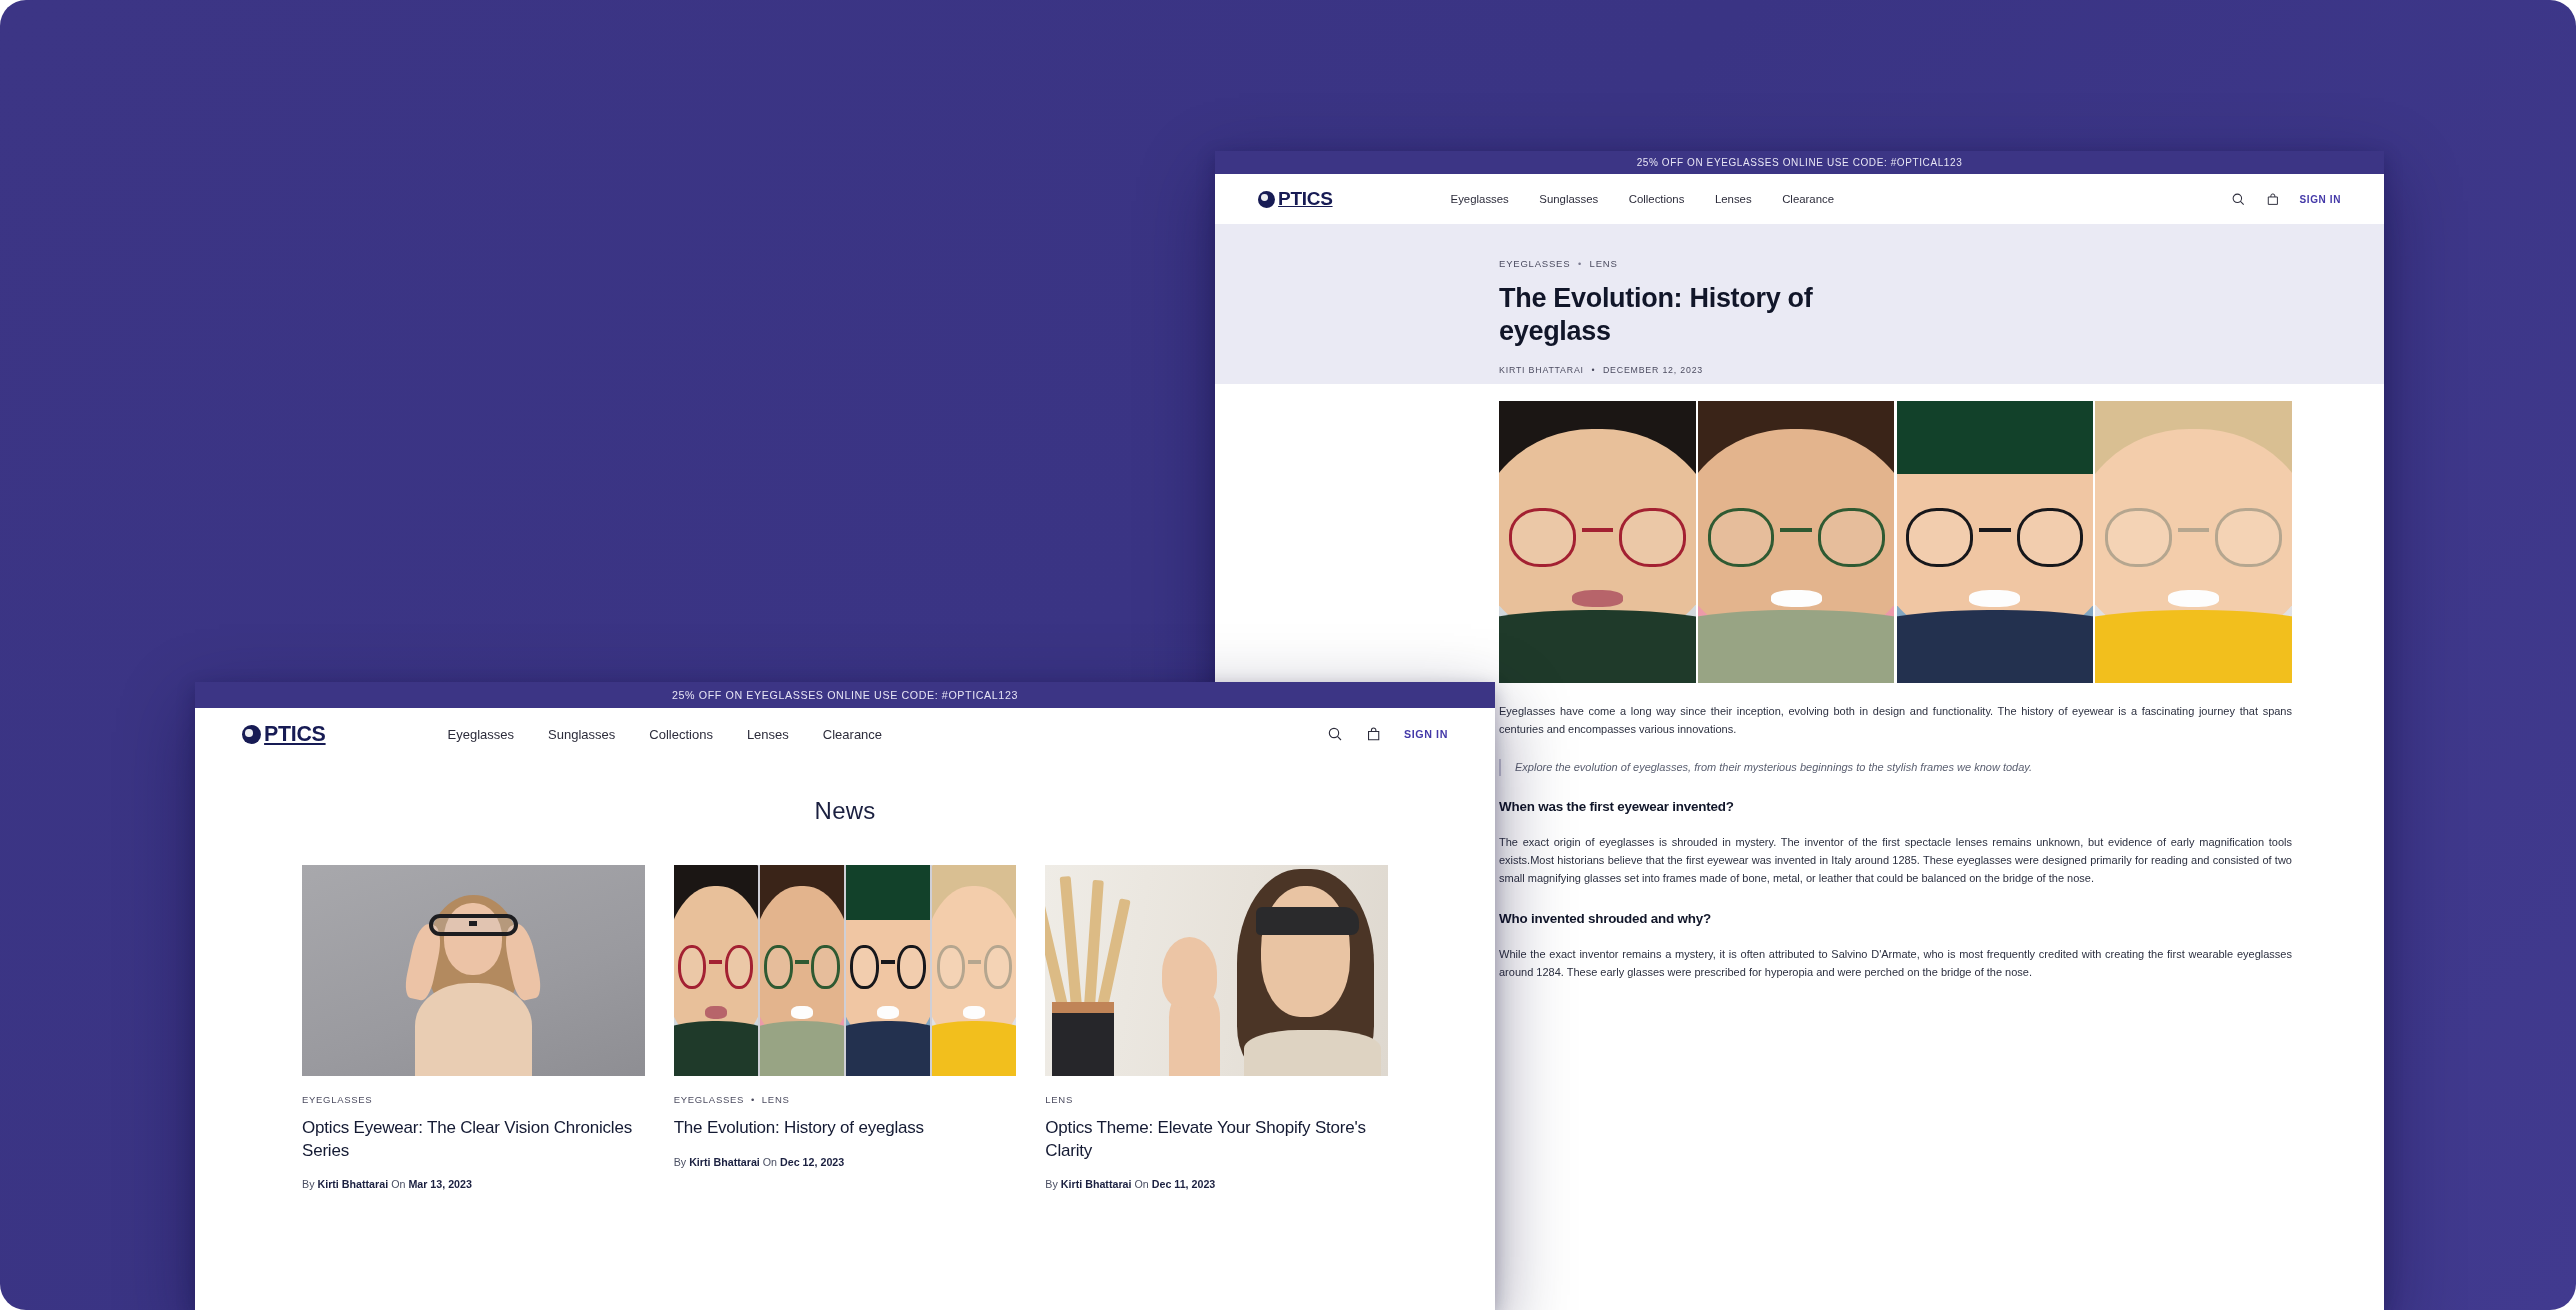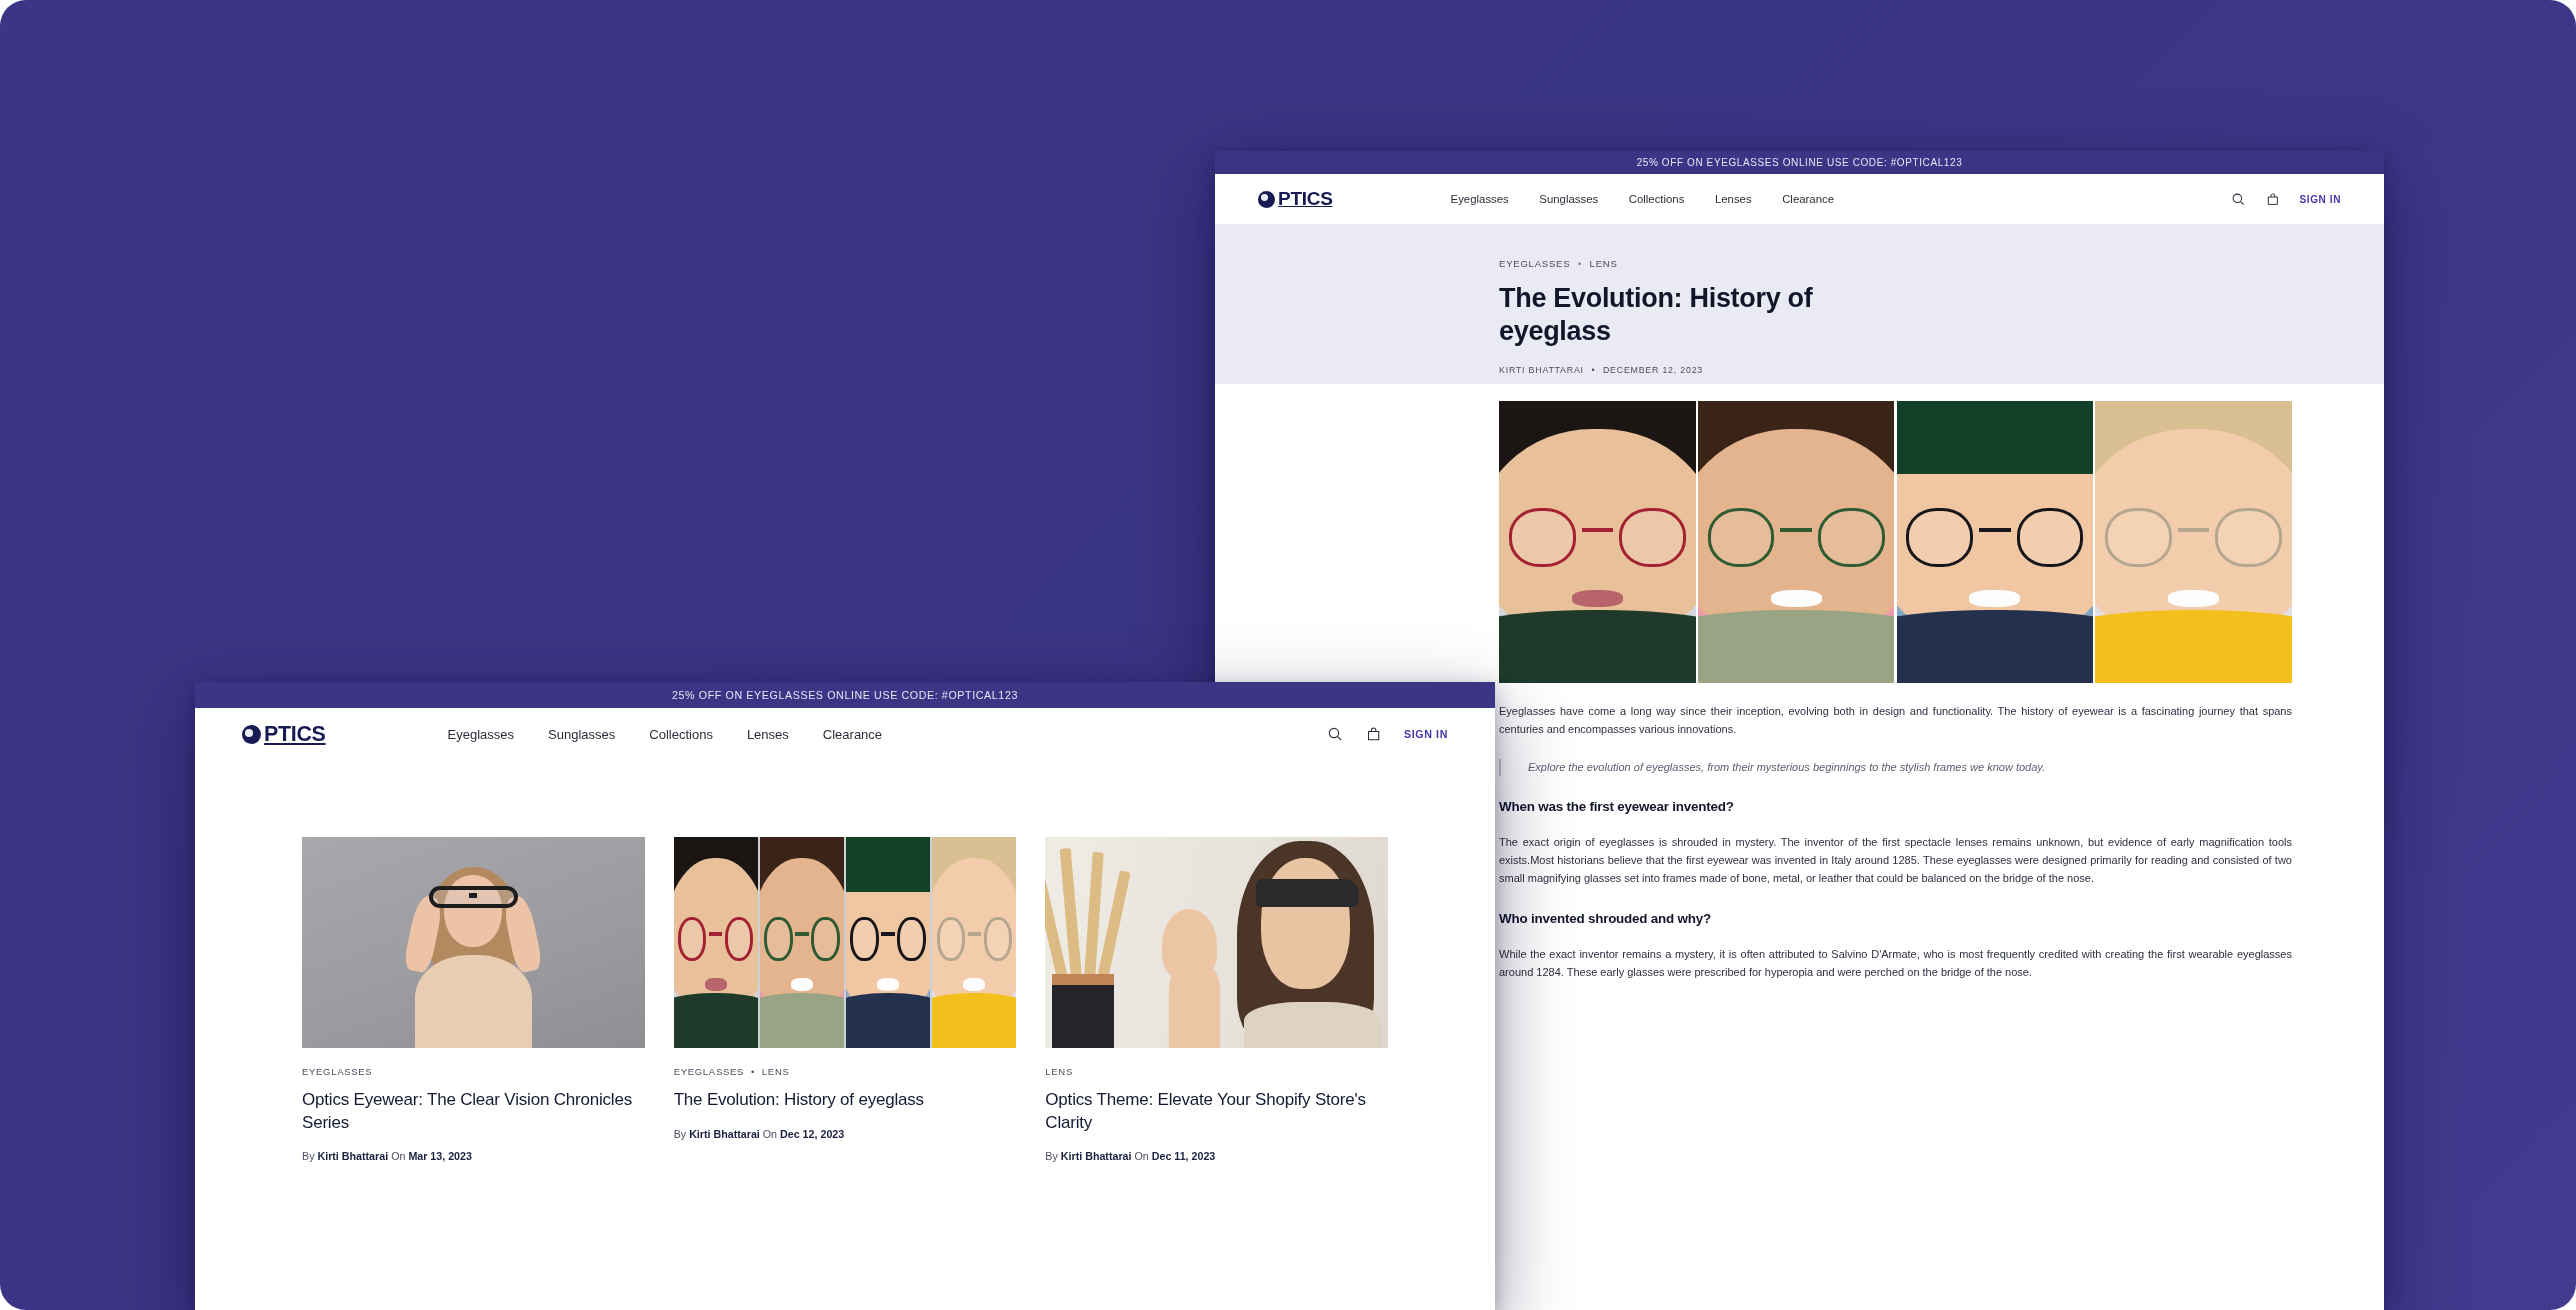--- a/index.html
+++ b/index.html
@@ -229,21 +229,21 @@
   .para {
     margin-top: 20px;
     font-size: 11px;
     line-height: 1.62;
     color: #2c3040;
     text-align: justify;
   }
   .pullquote {
     margin-top: 20px;
     border-left: 2.3px solid #c9c9d8;
-    padding-left: 27px;
+    padding-left: 14px;
     font-style: italic;
     font-size: 11px;
     line-height: 1.62;
     color: #5a5f70;
     text-align: justify;
   }
   .sub-h {
     margin-top: 23px;
     font-size: 13.4px;
     font-weight: 700;
@@ -502,20 +502,21 @@
           <svg width="15.3" height="16" viewBox="0 0 24 24" fill="none" stroke="currentColor" stroke-width="1.7">
             <path d="M4 8h16v13H4z"></path>
               <path d="M8.5 8V6.2a3.5 3.5 0 0 1 7 0V8"></path>
           </svg>
         </span>
         <span class="signin-link">SIGN IN</span>
       </div>
     </div>
 
     <div class="blog-page">
+      <h1 class="blog-heading">News</h1>
 
       <div class="card-grid">
 
         <article class="card">
           <div class="card-thumb">
             <div class="photo">
               <div class="p1-bg"></div>
               <div class="p1-hair"></div>
               <div class="p1-head"></div>
               <div class="p1-body"></div>

